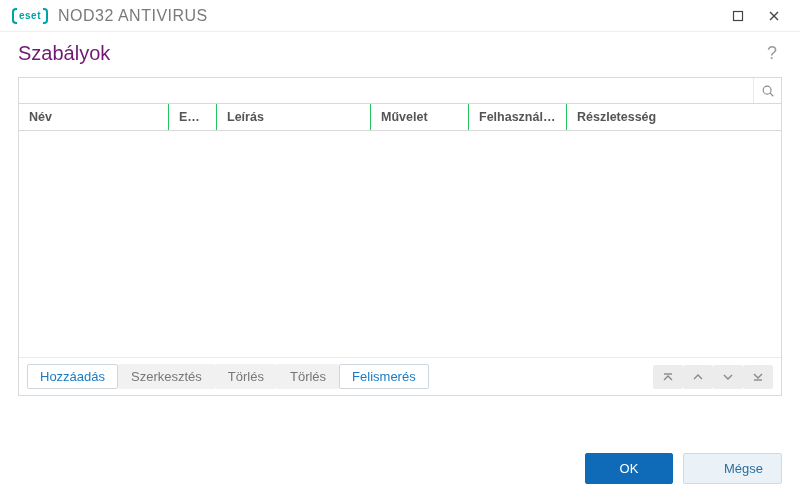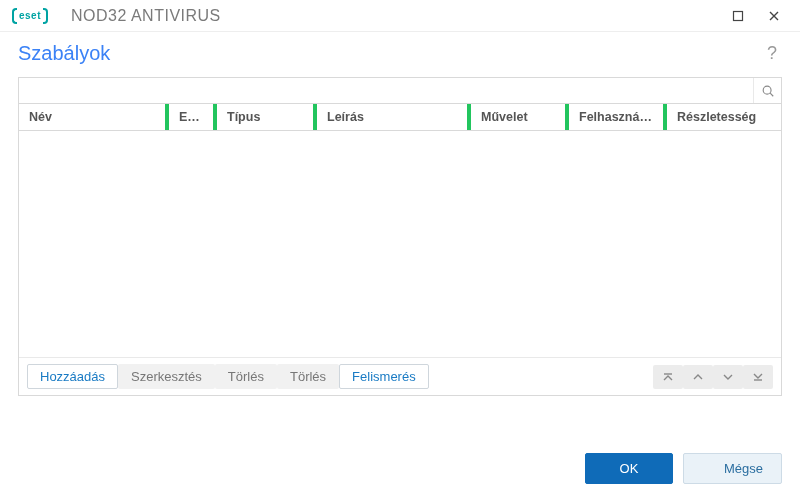--- a/index.html
+++ b/index.html
@@ -18,21 +18,21 @@
   .titlebar {
     height: 32px;
     display: flex;
     align-items: center;
     padding: 0 8px 0 12px;
     border-bottom: 1px solid #eee;
   }
   .brand {
     display: flex;
     align-items: center;
-    gap: 23px;
+    gap: 10px;
   }
   .brand-logo {
     display: inline-flex;
     align-items: center;
     height: 16px;
   }
   .brand-logo .brk {
     display: inline-block;
     width: 5px; height: 16px;
     border: 2px solid #00a3a3;
@@ -67,21 +67,21 @@
   .winbtn svg { width: 12px; height: 12px; }
   
   .heading {
     display: flex;
     align-items: center;
     padding: 10px 18px 12px 18px;
   }
   .heading h1 {
     font-size: 20px;
     font-weight: 400;
-    color: #3b82f6;
+    color: #701a75;
   }
   .heading .help {
     margin-left: auto;
     color: #999;
     font-size: 18px;
     cursor: pointer;
     width: 20px; text-align: center;
   }
   
   .content {
@@ -122,21 +122,21 @@
   .thead {
     display: flex;
     border-bottom: 1px solid #d9d9d9;
     background: #fff;
   }
   .th {
     padding: 6px 10px;
     font-weight: 600;
     color: #555;
     font-size: 12.5px;
-    border-right: 4px solid #22c55e;
+    border-right: 1px solid #22c55e;
     white-space: nowrap;
     overflow: hidden;
     text-overflow: ellipsis;
   }
   .th:last-child { border-right: none; }
   .col-name { width: 150px; }
   .col-enabled { width: 48px; }
   .col-type { width: 100px; }
   .col-desc { width: 154px; }
   .col-action { width: 98px; }
@@ -247,21 +247,20 @@
         <svg viewBox="0 0 16 16">
           <circle cx="7" cy="7" r="4.5" fill="none" stroke="currentColor" stroke-width="1.3"></circle>
           <path d="M10.5 10.5 L14 14" stroke="currentColor" stroke-width="1.3" fill="none"></path>
         </svg>
       </div>
     </div>
 
     <div class="thead">
       <div class="th col-name">Név</div>
       <div class="th col-enabled">Enge...</div>
-      <div class="th col-type">Típus</div>
       <div class="th col-desc">Leírás</div>
       <div class="th col-action">Művelet</div>
       <div class="th col-users">Felhasználók</div>
       <div class="th col-detail">Részletesség</div>
     </div>
 
     <div class="tbody"></div>
 
     <div class="actions">
       <div class="btn active">Hozzáadás</div>

